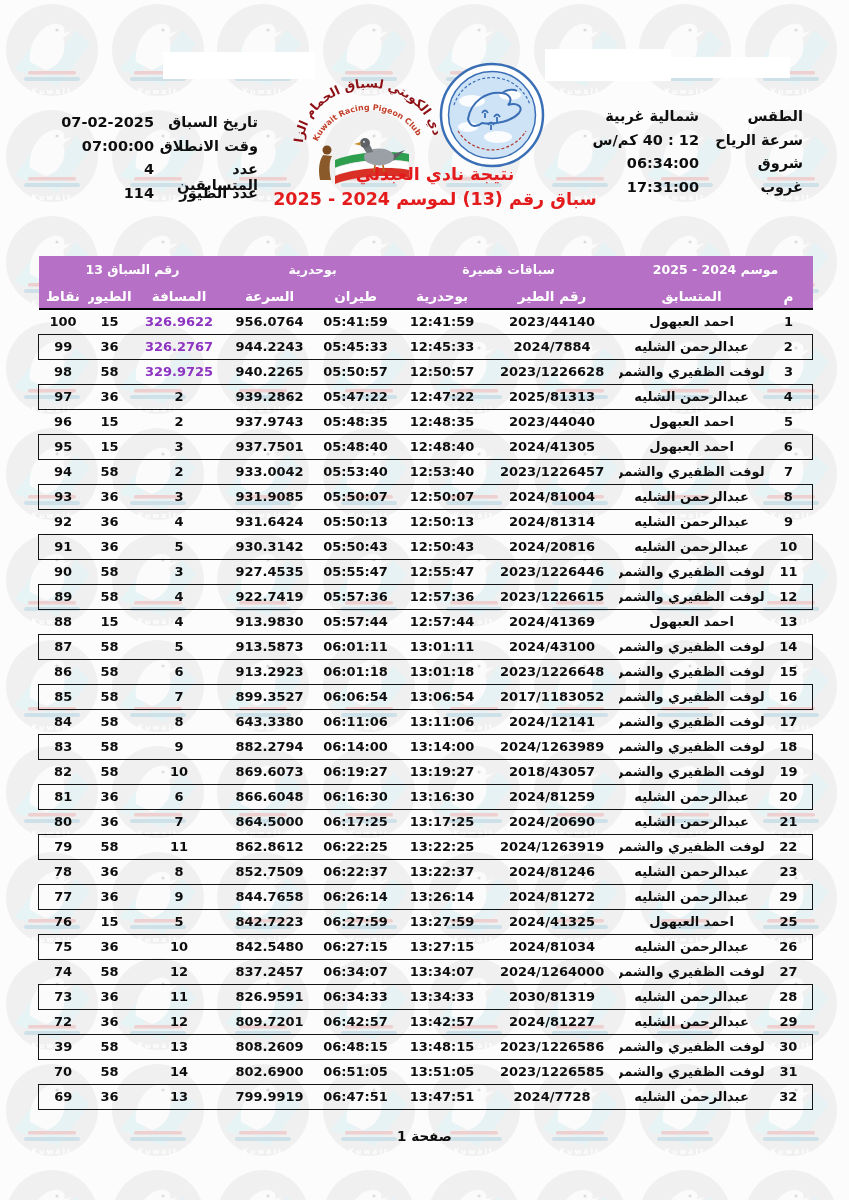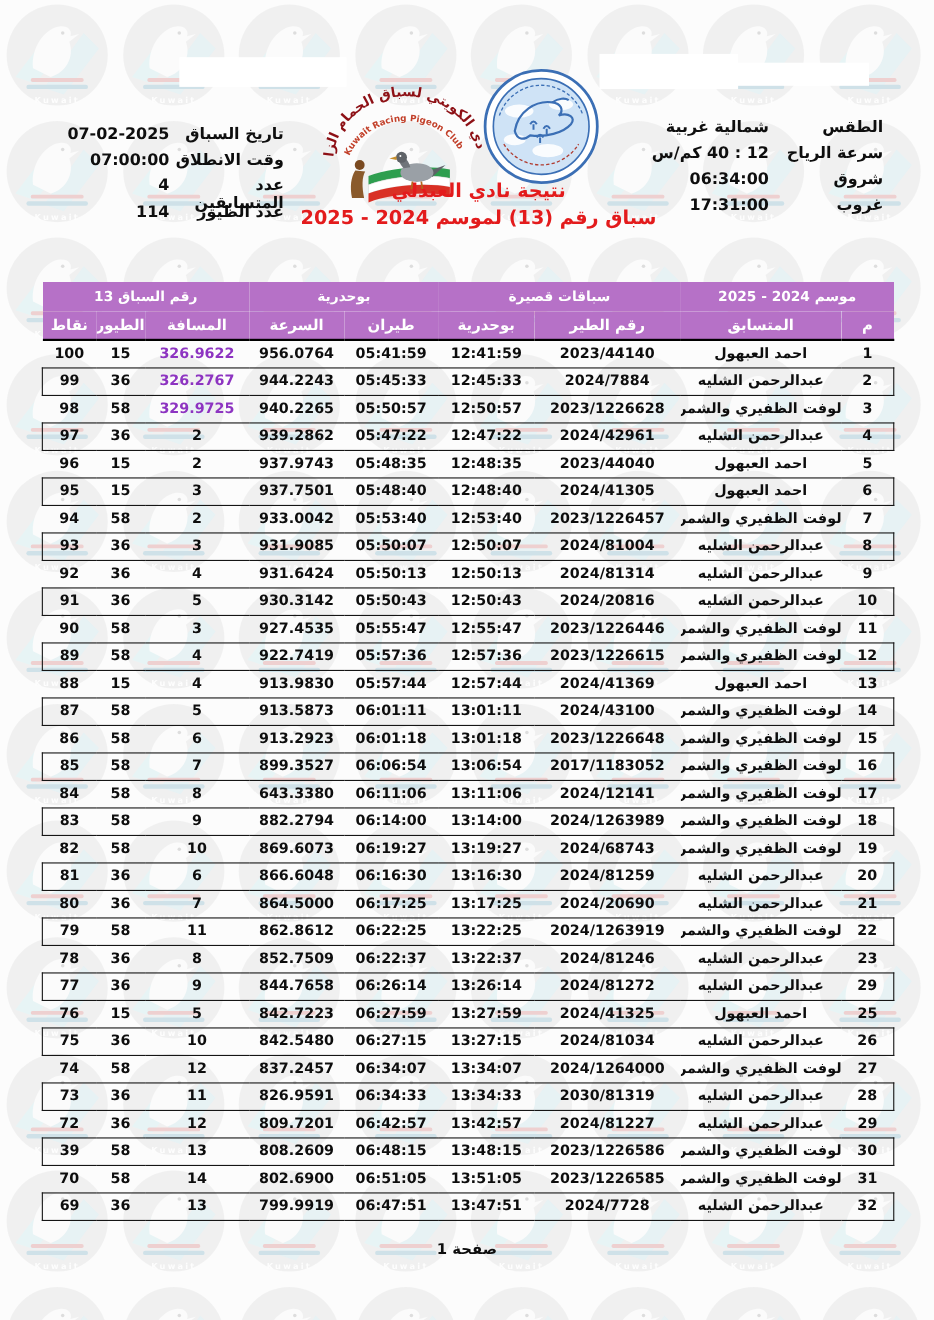--- a/index.html
+++ b/index.html
@@ -1424,21 +1424,21 @@
             <td>12:50:57</td>
             <td>05:50:57</td>
             <td>940.2265</td>
             <td class="dist-hl">329.9725</td>
             <td>58</td>
             <td>98</td>
           </tr>
           <tr class="boxed">
             <td>4</td>
             <td>عبدالرحمن الشليه</td>
-            <td>2024/42961</td>
+            <td>2025/81313</td>
             <td>12:47:22</td>
             <td>05:47:22</td>
             <td>939.2862</td>
             <td>2</td>
             <td>36</td>
             <td>97</td>
           </tr>
           <tr>
             <td>5</td>
             <td>احمد العبهول</td>
@@ -1589,21 +1589,21 @@
             <td>13:14:00</td>
             <td>06:14:00</td>
             <td>882.2794</td>
             <td>9</td>
             <td>58</td>
             <td>83</td>
           </tr>
           <tr>
             <td>19</td>
             <td>لوفت الظفيري والشمري</td>
-            <td>2024/68743</td>
+            <td>2018/43057</td>
             <td>13:19:27</td>
             <td>06:19:27</td>
             <td>869.6073</td>
             <td>10</td>
             <td>58</td>
             <td>82</td>
           </tr>
           <tr class="boxed">
             <td>20</td>
             <td>عبدالرحمن الشليه</td>

